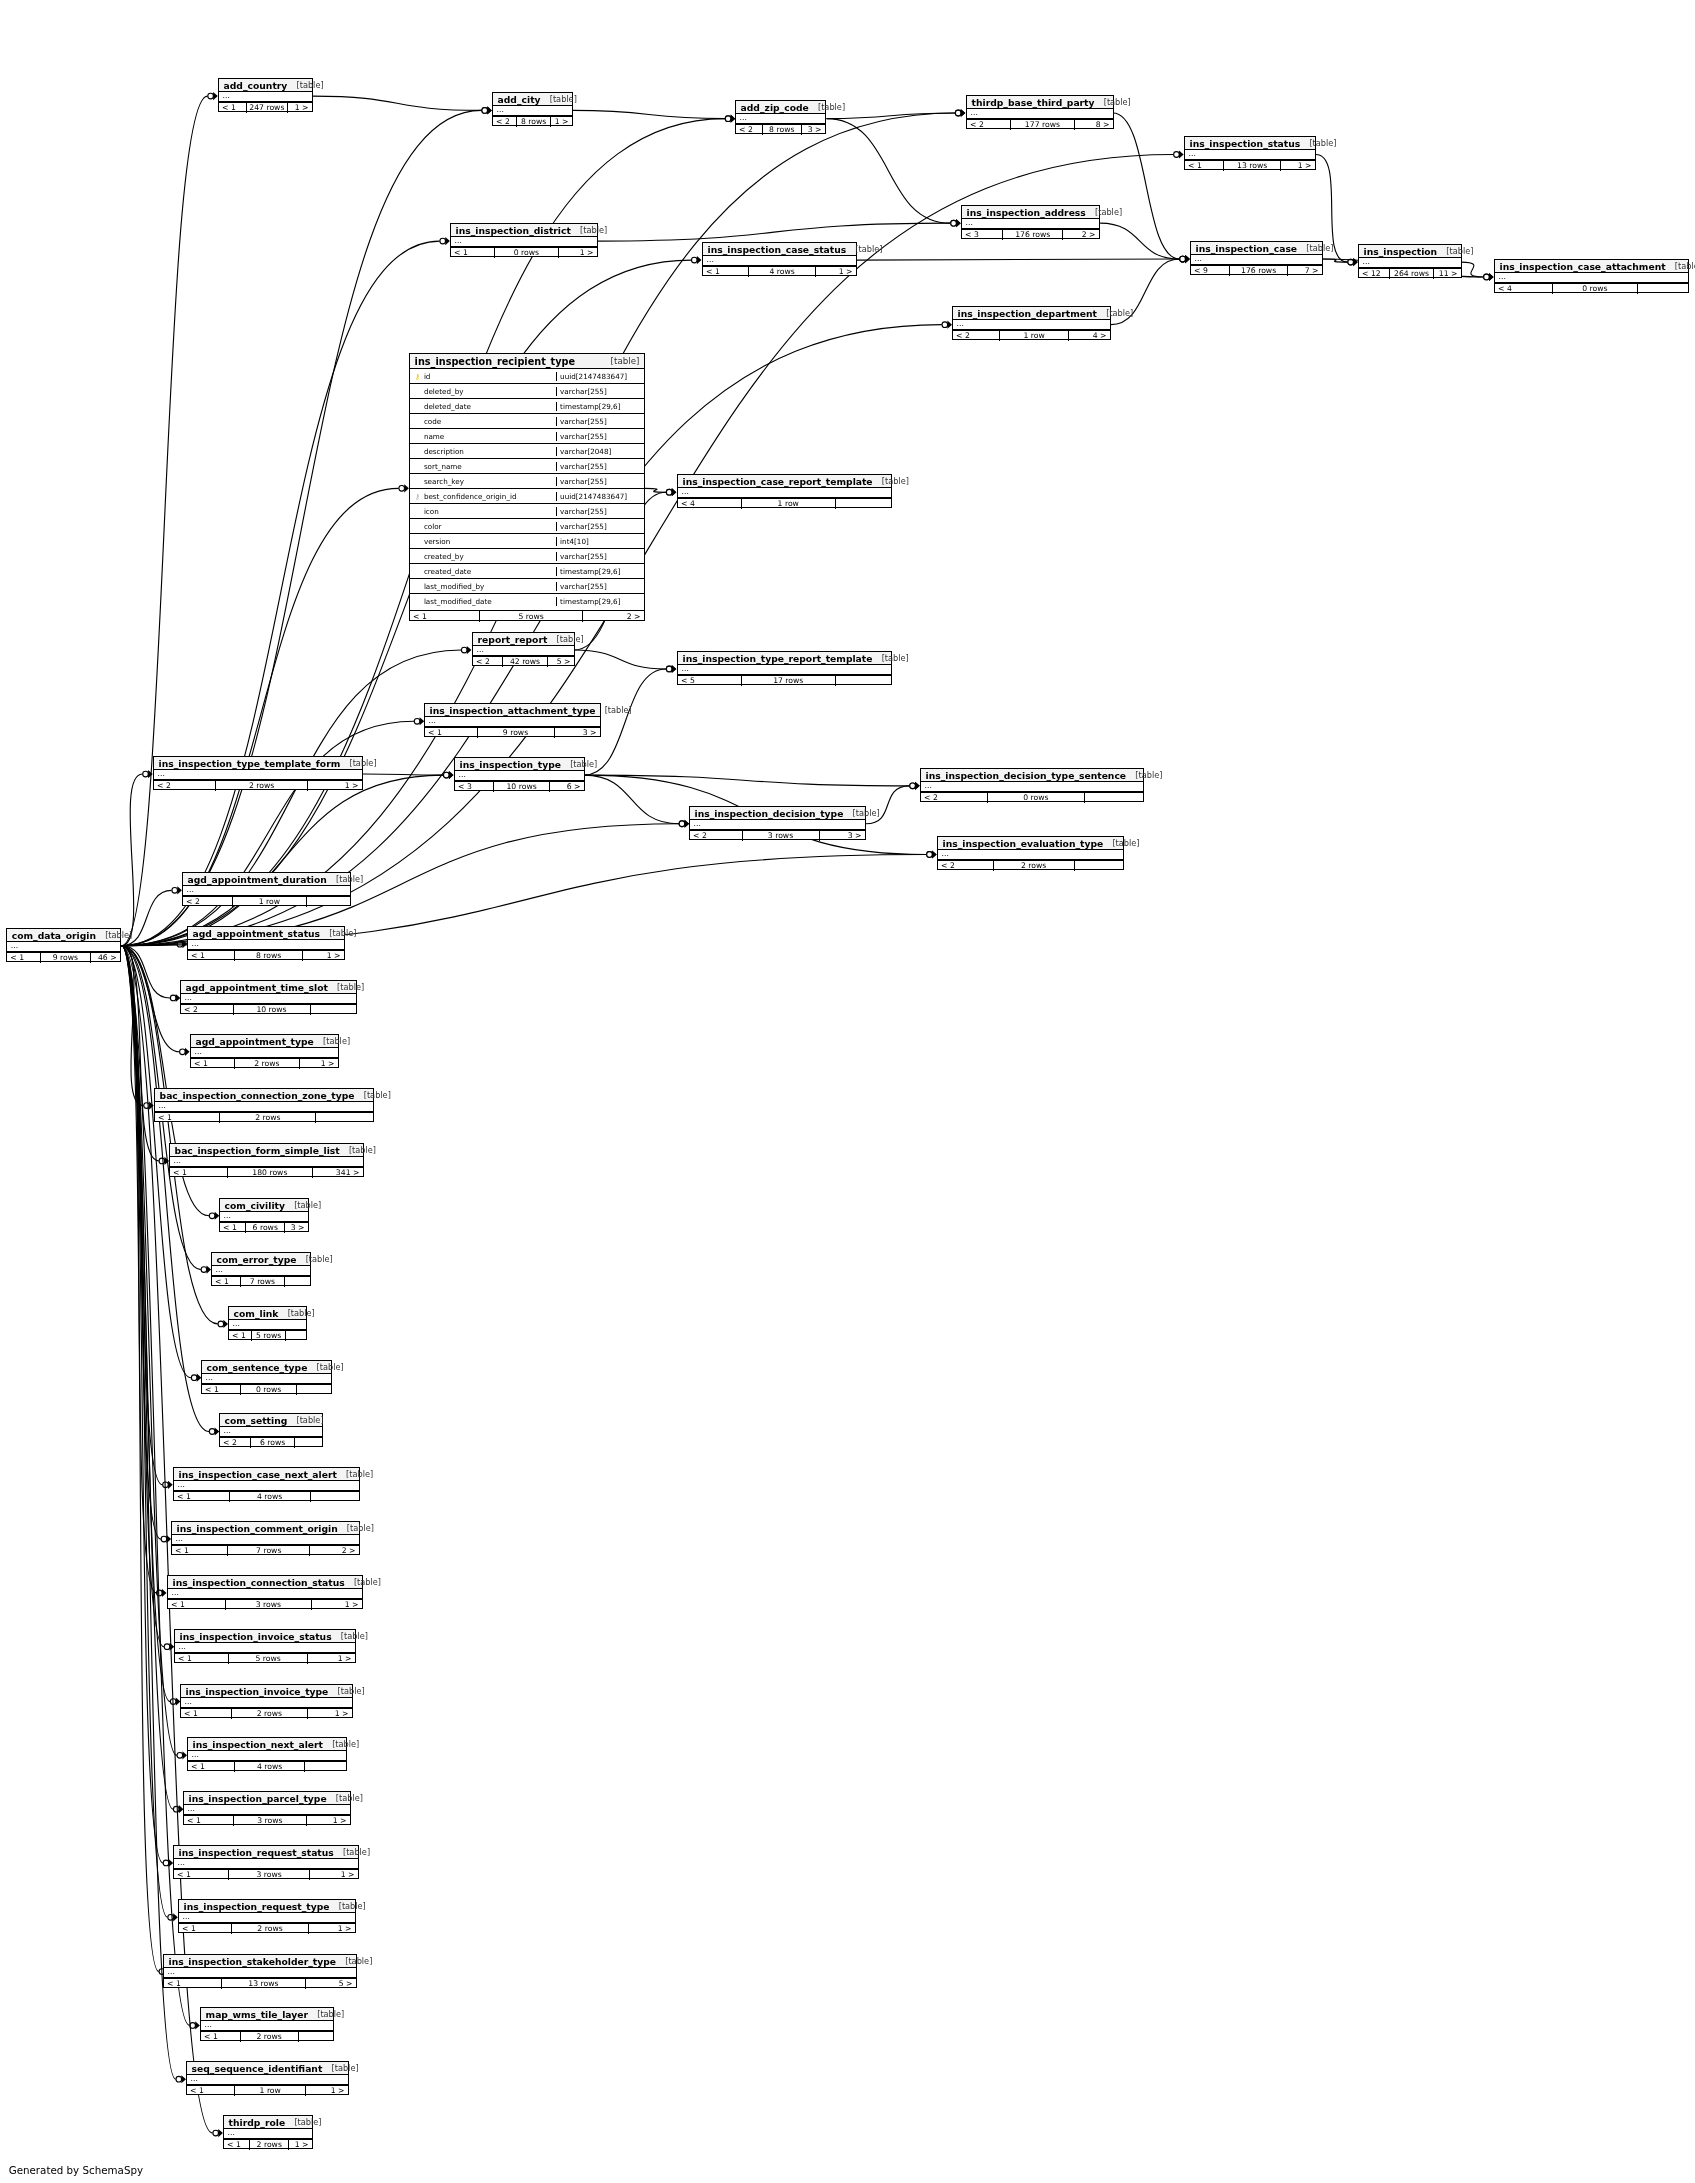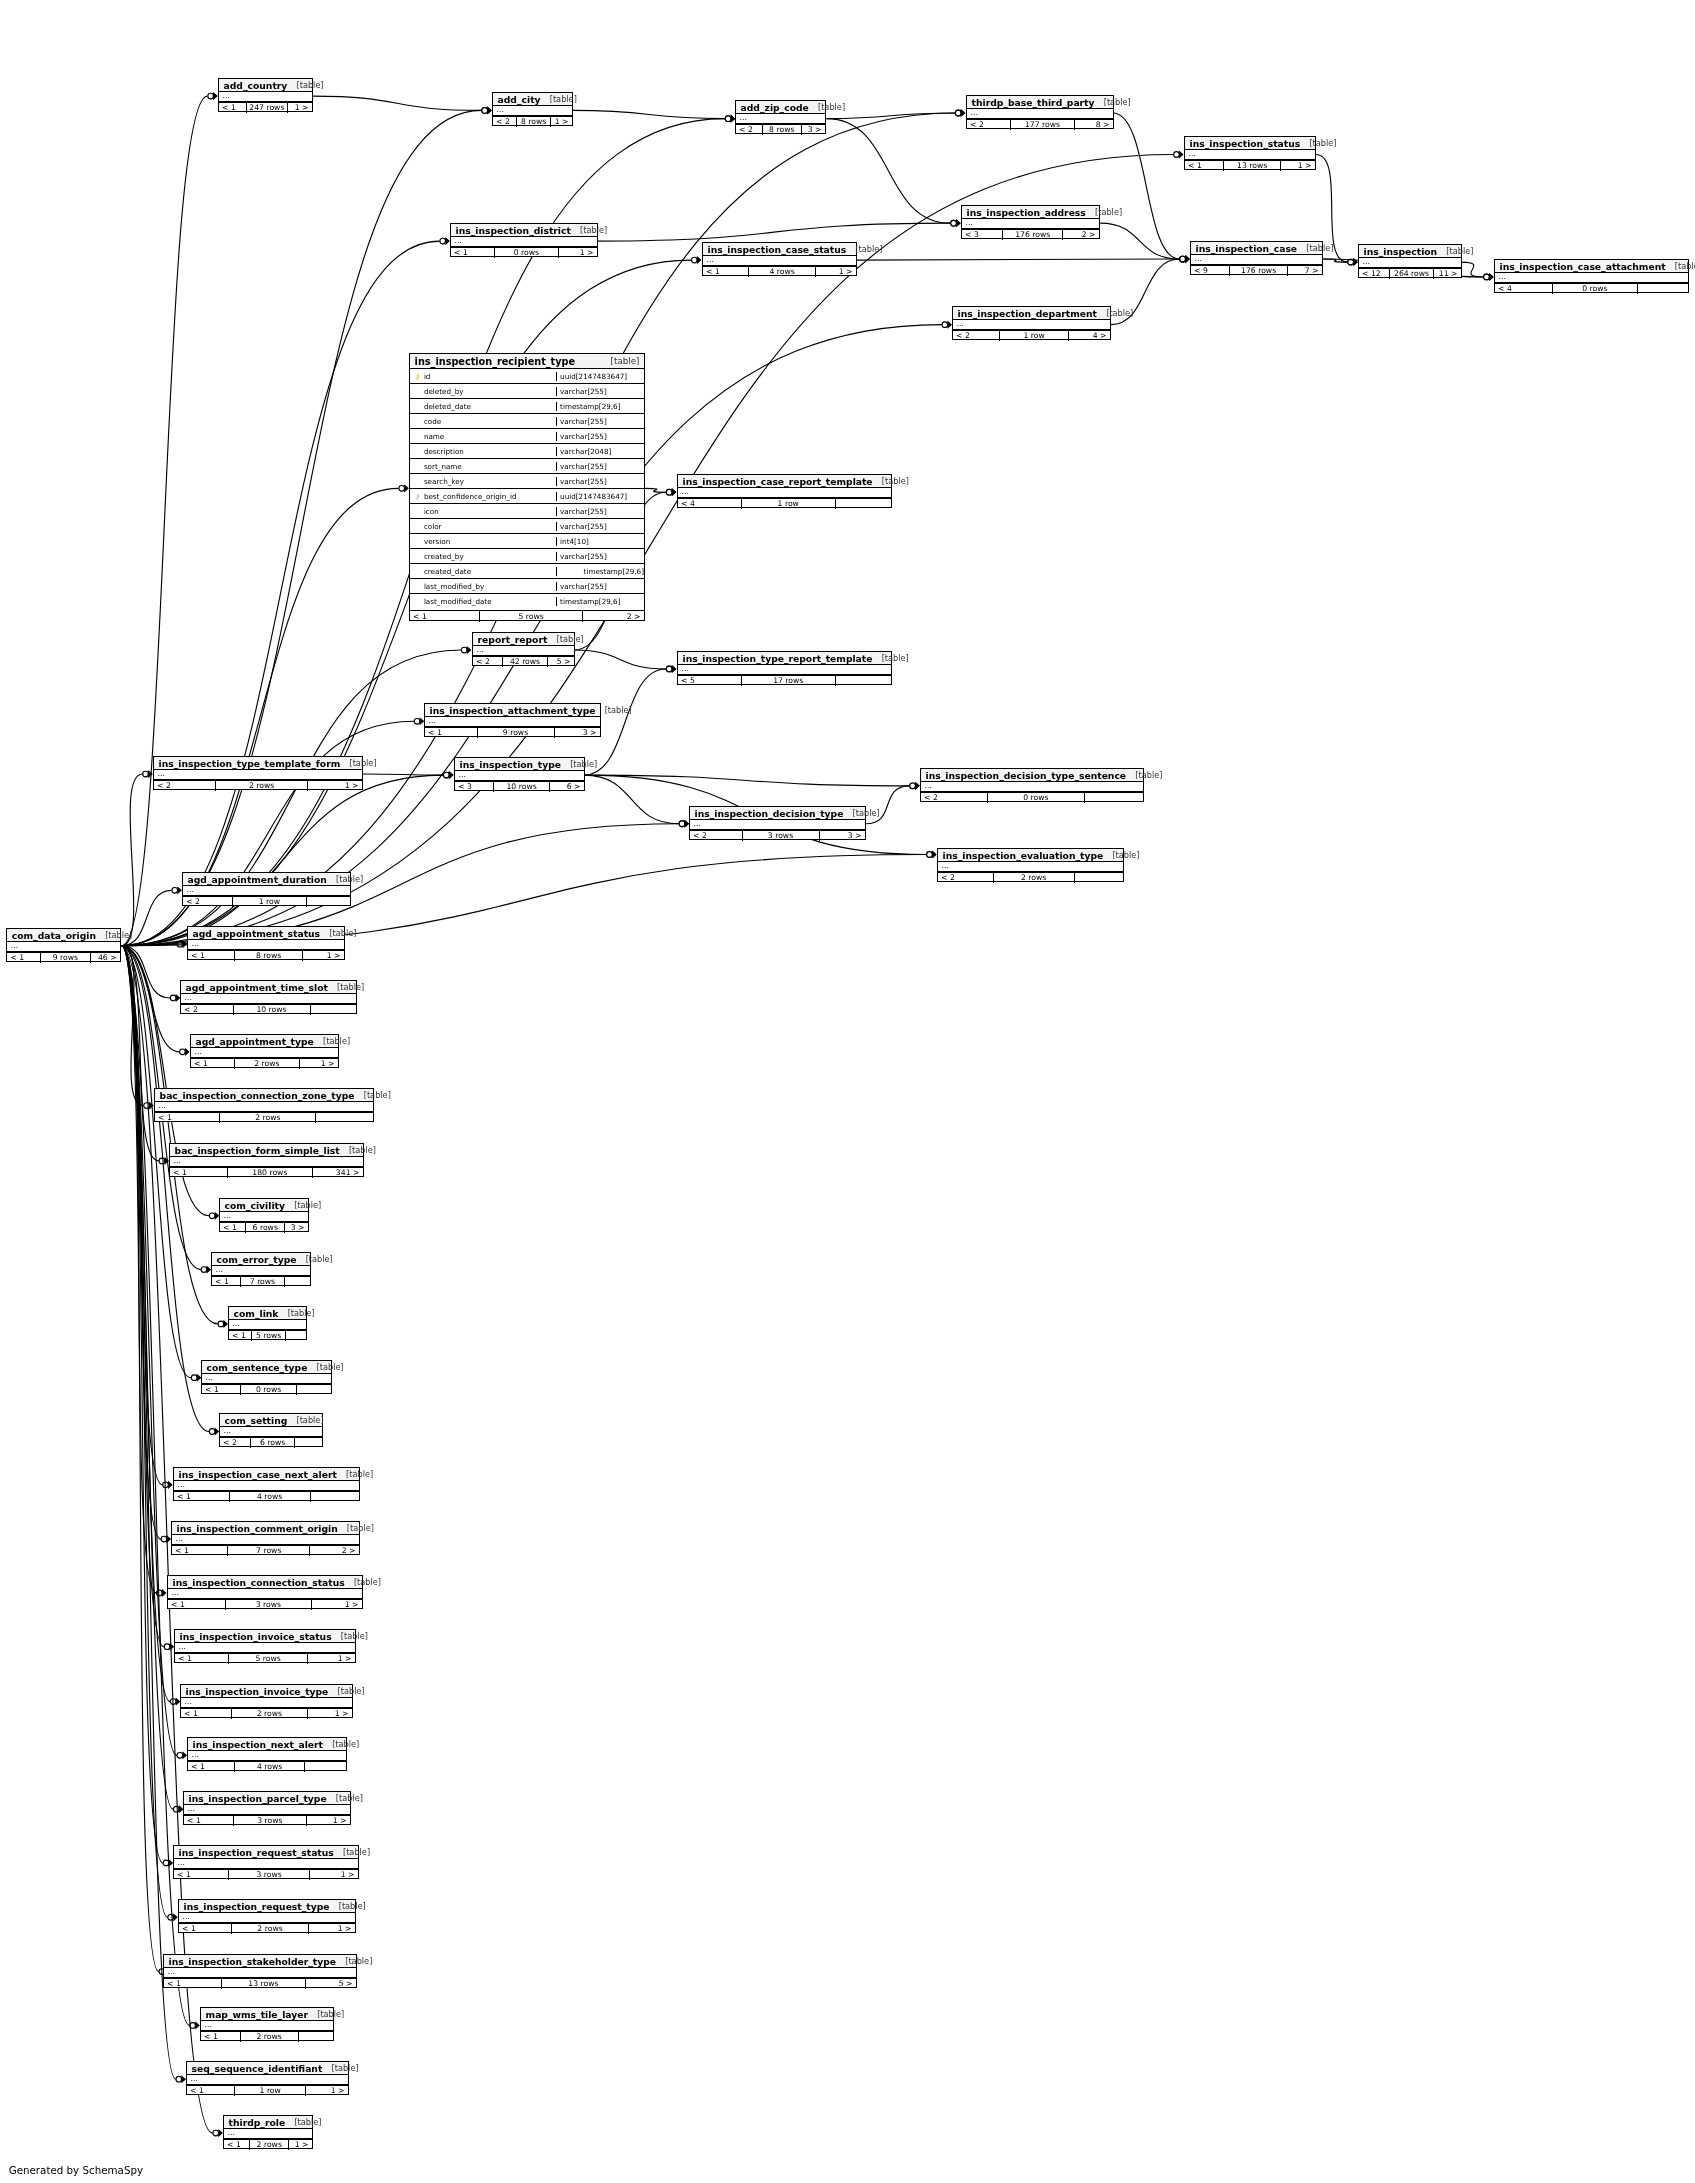--- a/index.html
+++ b/index.html
@@ -703,21 +703,21 @@
             </div>
             <div class="col-type">int4[10]</div>
           </div>
           <div class="col-row" style="height: 15px; font-size: 7.2px;">
             <div class="col-left">
               <span class="keyicon none">&nbsp;</span>
               <span>created_by</span>
             </div>
             <div class="col-type">varchar[255]</div>
           </div>
-          <div class="col-row" style="height: 15px; font-size: 7.2px; text-align: right;">
+          <div class="col-row" style="height: 15px; font-size: 7.2px;">
             <div class="col-left">
               <span class="keyicon none">&nbsp;</span>
               <span>created_date</span>
             </div>
             <div class="col-type">timestamp[29,6]</div>
           </div>
           <div class="col-row" style="height: 15px; font-size: 7.2px;">
             <div class="col-left">
               <span class="keyicon none">&nbsp;</span>
               <span>last_modified_by</span>
@@ -843,21 +843,21 @@
         </div>
         <div class="tbl-body" style="height: 9.7px;">
           <div class="ellipsis-row" style="height: 9.7px; font-size: 7.7px;">...</div>
         </div>
         <div class="tbl-foot" style="height: 10.8px; font-size: 7.7px;">
           <div class="foot-l">&lt; 2</div>
           <div class="foot-c">3 rows</div>
           <div class="foot-r">3 &gt;</div>
         </div>
       </div>
-      <div class="tbl" style="left: 937px; top: 836px; width: 187px; height: 34px; margin-top: 12px;">
+      <div class="tbl" style="left: 937px; top: 836px; width: 187px; height: 34px;">
         <div class="tbl-head" style="height: 13.3px; font-size: 9.2px;">
           <span class="tbl-name">ins_inspection_evaluation_type</span>
           <span class="tbl-tag" style="font-size: 8.2px;">[table]</span>
         </div>
         <div class="tbl-body" style="height: 9.7px;">
           <div class="ellipsis-row" style="height: 9.7px; font-size: 7.7px;">...</div>
         </div>
         <div class="tbl-foot" style="height: 10.8px; font-size: 7.7px;">
           <div class="foot-l">&lt; 2</div>
           <div class="foot-c">2 rows</div>

